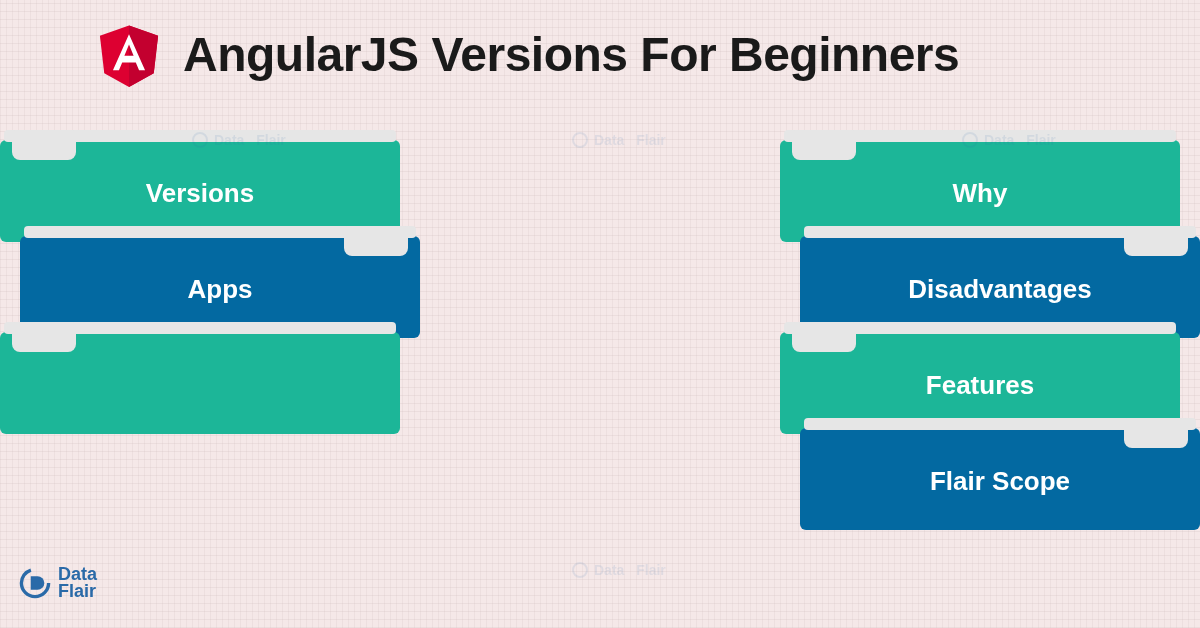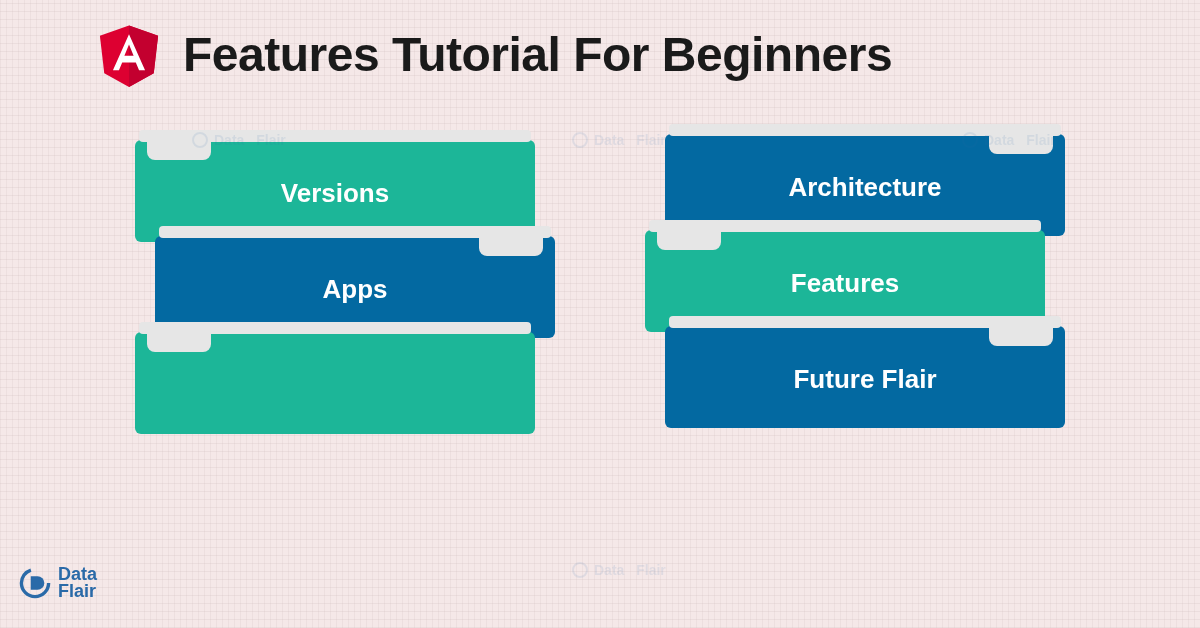--- a/index.html
+++ b/index.html
@@ -27,21 +27,21 @@
     }
     .angular-logo svg { width: 100%; height: 100%; }
     .title {
       font-size: 48px;
       font-weight: 800;
       color: #1a1a1a;
       letter-spacing: -0.5px;
     }
     .columns {
       display: flex;
-      justify-content: center;
+      justify-content: space-between;
       gap: 90px;
       margin-top: 50px;
     }
     .column {
       display: flex;
       flex-direction: column;
       width: 420px;
     }
     .folder {
       position: relative;
@@ -121,21 +121,21 @@
 <body>
 
 <div class="header">
   <div class="angular-logo">
     <svg viewBox="0 0 250 250">
       <polygon fill="#dd0031" points="125,20 232,58 216,196 125,246 34,196 18,58"></polygon>
       <polygon fill="#c3002f" points="125,20 125,246 216,196 232,58"></polygon>
       <path fill="#fff" d="M125 52 L66 185 h22 l12-29 h50 l12 29 h22 L125 52 Z M125 90 l17 41 h-34 l17-41 Z"></path>
     </svg>
   </div>
-  <h1 class="title">Features Tutorial  For Beginners</h1>
+  <h1 class="title">AngularJS Versions  For Beginners</h1>
 </div>
 
 <div class="columns">
   <div class="column">
     <div class="folder teal first">
       <div class="tab-top"></div>
       <div class="notch left"></div>
       <div class="label">Versions</div>
     </div>
     <div class="folder red" style="align-self:flex-end">
@@ -143,34 +143,39 @@
       <div class="notch right"></div>
       <div class="label">Apps</div>
     </div>
     <div class="folder teal">
       <div class="tab-top"></div>
       <div class="notch left"></div>
     </div>
   </div>
 
   <div class="column">
+    <div class="folder teal first">
+      <div class="tab-top"></div>
+      <div class="notch left"></div>
+      <div class="label">Why</div>
+    </div>
     <div class="folder red" style="align-self:flex-end">
       <div class="tab-top"></div>
       <div class="notch right"></div>
-      <div class="label">Architecture</div>
+      <div class="label">Disadvantages</div>
     </div>
     <div class="folder teal">
       <div class="tab-top"></div>
       <div class="notch left"></div>
       <div class="label">Features</div>
     </div>
     <div class="folder red" style="align-self:flex-end">
       <div class="tab-top"></div>
       <div class="notch right"></div>
-      <div class="label">Future Flair</div>
+      <div class="label">Flair Scope</div>
     </div>
   </div>
 </div>
 
 <div class="dataflair-logo">
   <svg class="icon" viewBox="0 0 40 40">
     <circle cx="20" cy="20" r="16" fill="none" stroke="#2a6aa8" stroke-width="4" stroke-dasharray="70 30"></circle>
     <path d="M15 12 h8 a8 8 0 0 1 0 16 h-8 Z" fill="#2a6aa8"></path>
   </svg>
   <div class="brand">

